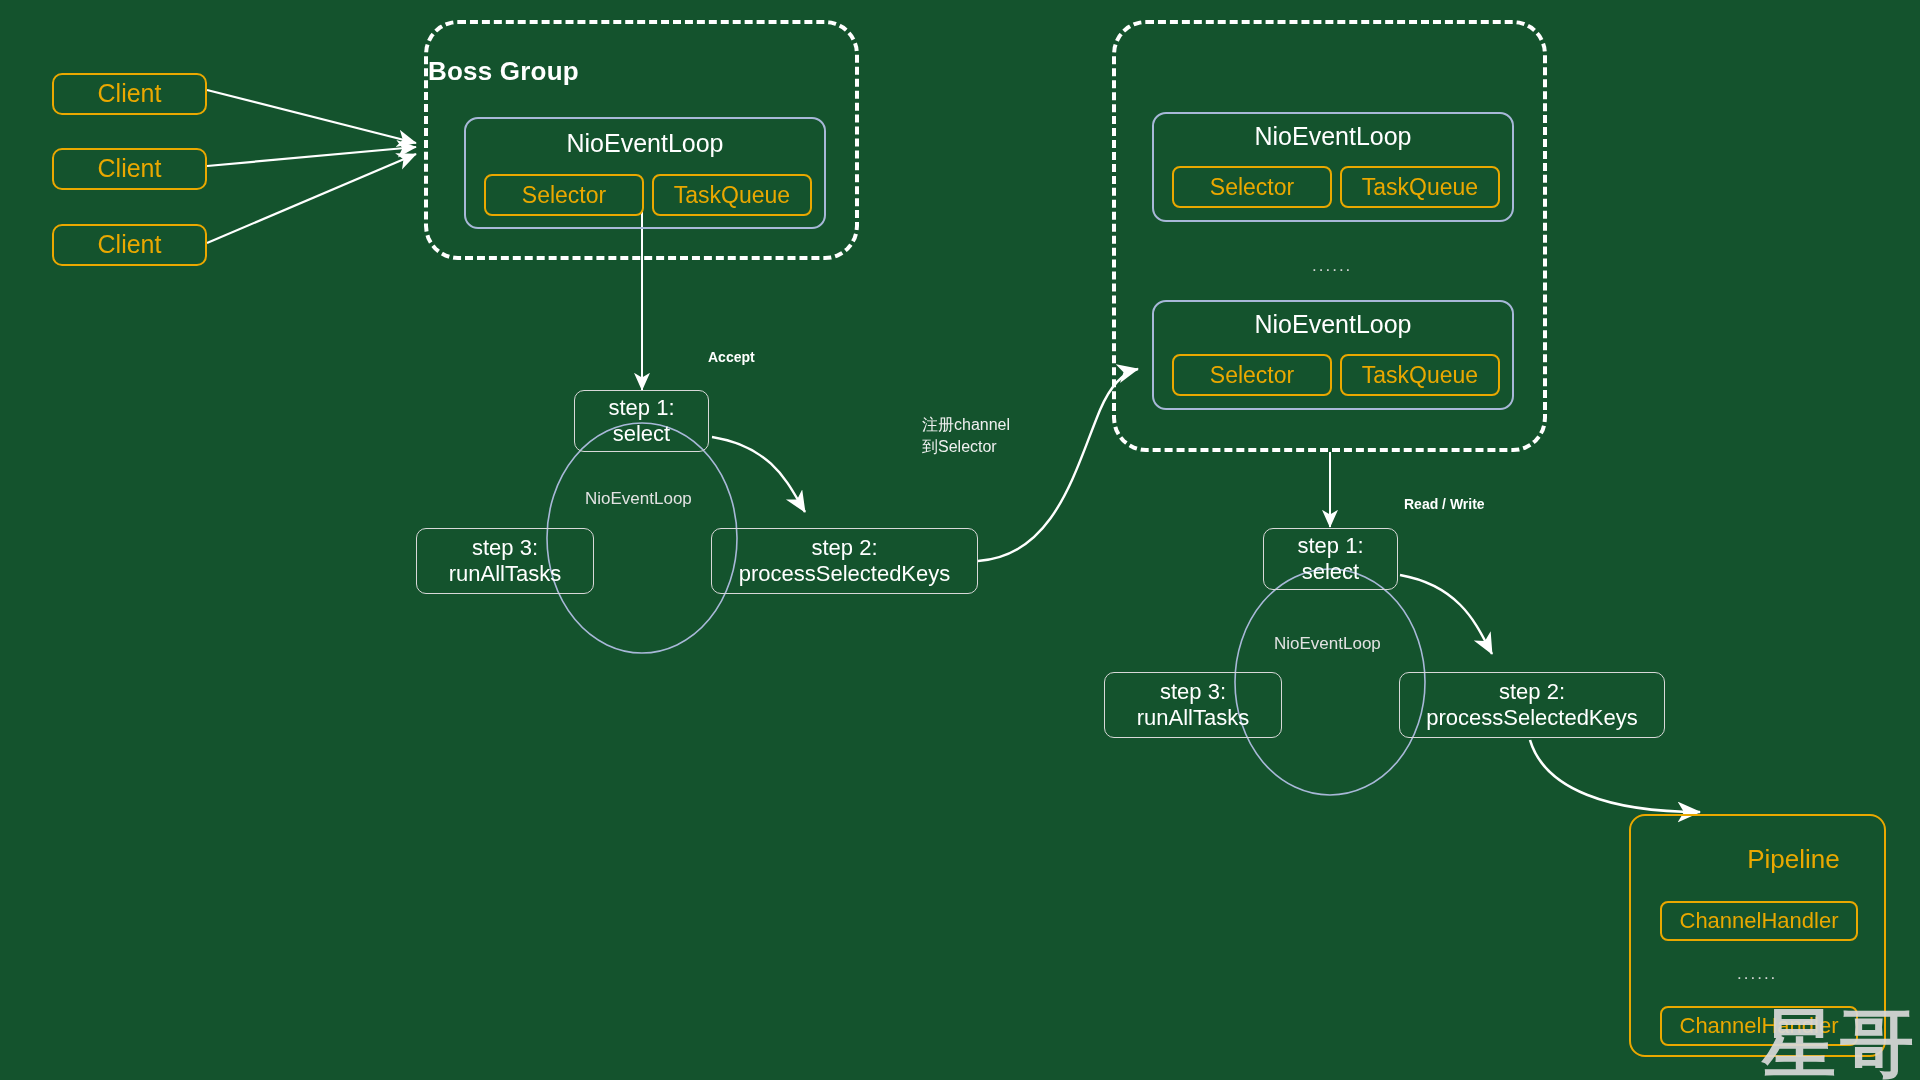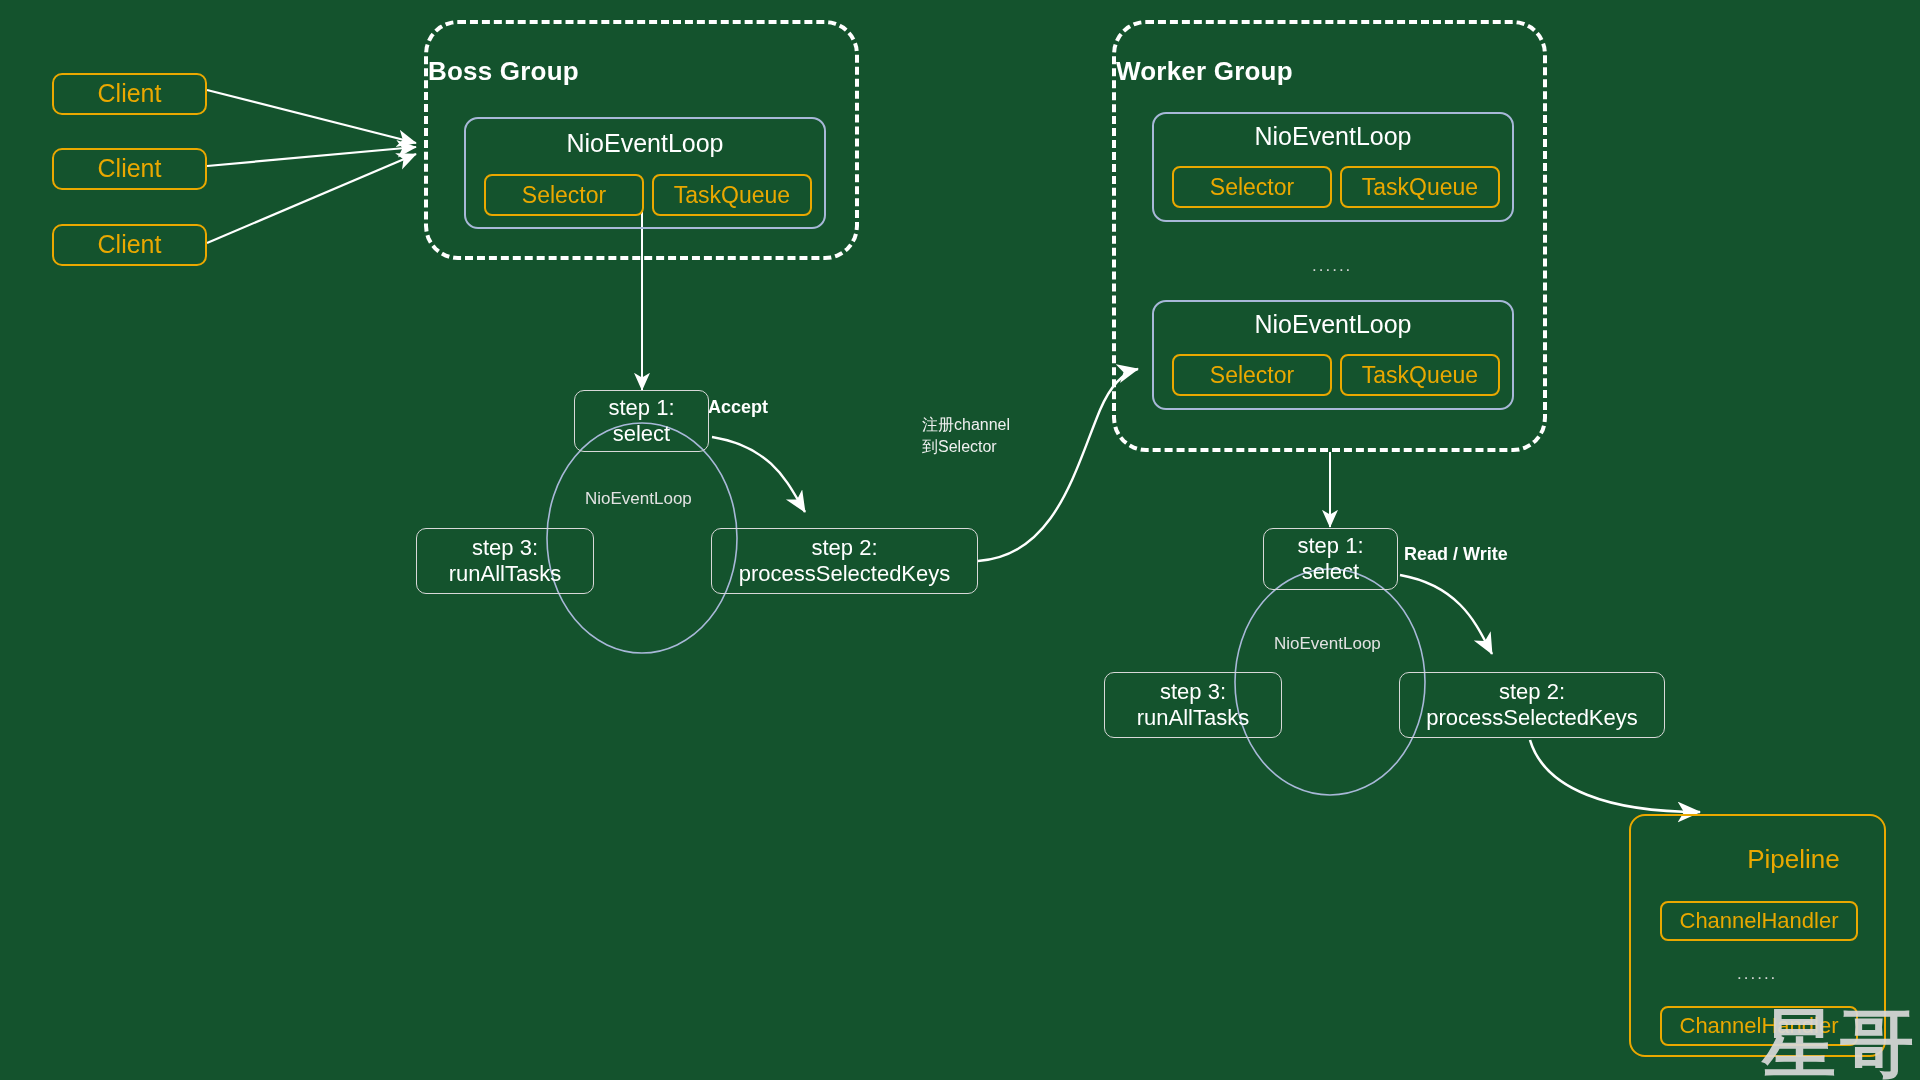--- a/index.html
+++ b/index.html
@@ -110,24 +110,23 @@
   .loop-caption {
     position: absolute;
     color: #e2e2e2;
     font-size: 17px;
     white-space: nowrap;
   }
 
   .edge-label {
     position: absolute;
     color: #ffffff;
-    font-size: 18px;
+    font-size: 14px;
     font-weight: bold;
     white-space: nowrap;
-    margin-top: 48px;
   }
   .cn-label {
     position: absolute;
     color: #f0f0f0;
     font-size: 16px;
     line-height: 1.35;
     white-space: nowrap;
     font-weight: normal;
   }
 
@@ -225,21 +224,20 @@
     <div class="group-title" style="top:32px;">Boss Group</div>
 
     <div class="nel-panel" style="left:36px; top:93px; width:362px; height:112px;">
       <div class="nel-title" style="top:10px;">NioEventLoop</div>
       <div class="slot" style="left:18px; top:55px; width:160px; height:42px;">Selector</div>
       <div class="slot" style="left:186px; top:55px; width:160px; height:42px;">TaskQueue</div>
     </div>
   </div>
 
   <div class="group-dashed" style="left:1112px; top:20px; width:435px; height:432px;">
-    <div class="group-title" style="top:32px;">Worker Group</div>
 
     <div class="nel-panel" style="left:36px; top:88px; width:362px; height:110px;">
       <div class="nel-title" style="top:8px;">NioEventLoop</div>
       <div class="slot" style="left:18px; top:52px; width:160px; height:42px;">Selector</div>
       <div class="slot" style="left:186px; top:52px; width:160px; height:42px;">TaskQueue</div>
     </div>
 
     <div class="ellipsis" style="left:196px; top:232px;">......</div>
 
     <div class="nel-panel" style="left:36px; top:276px; width:362px; height:110px;">

